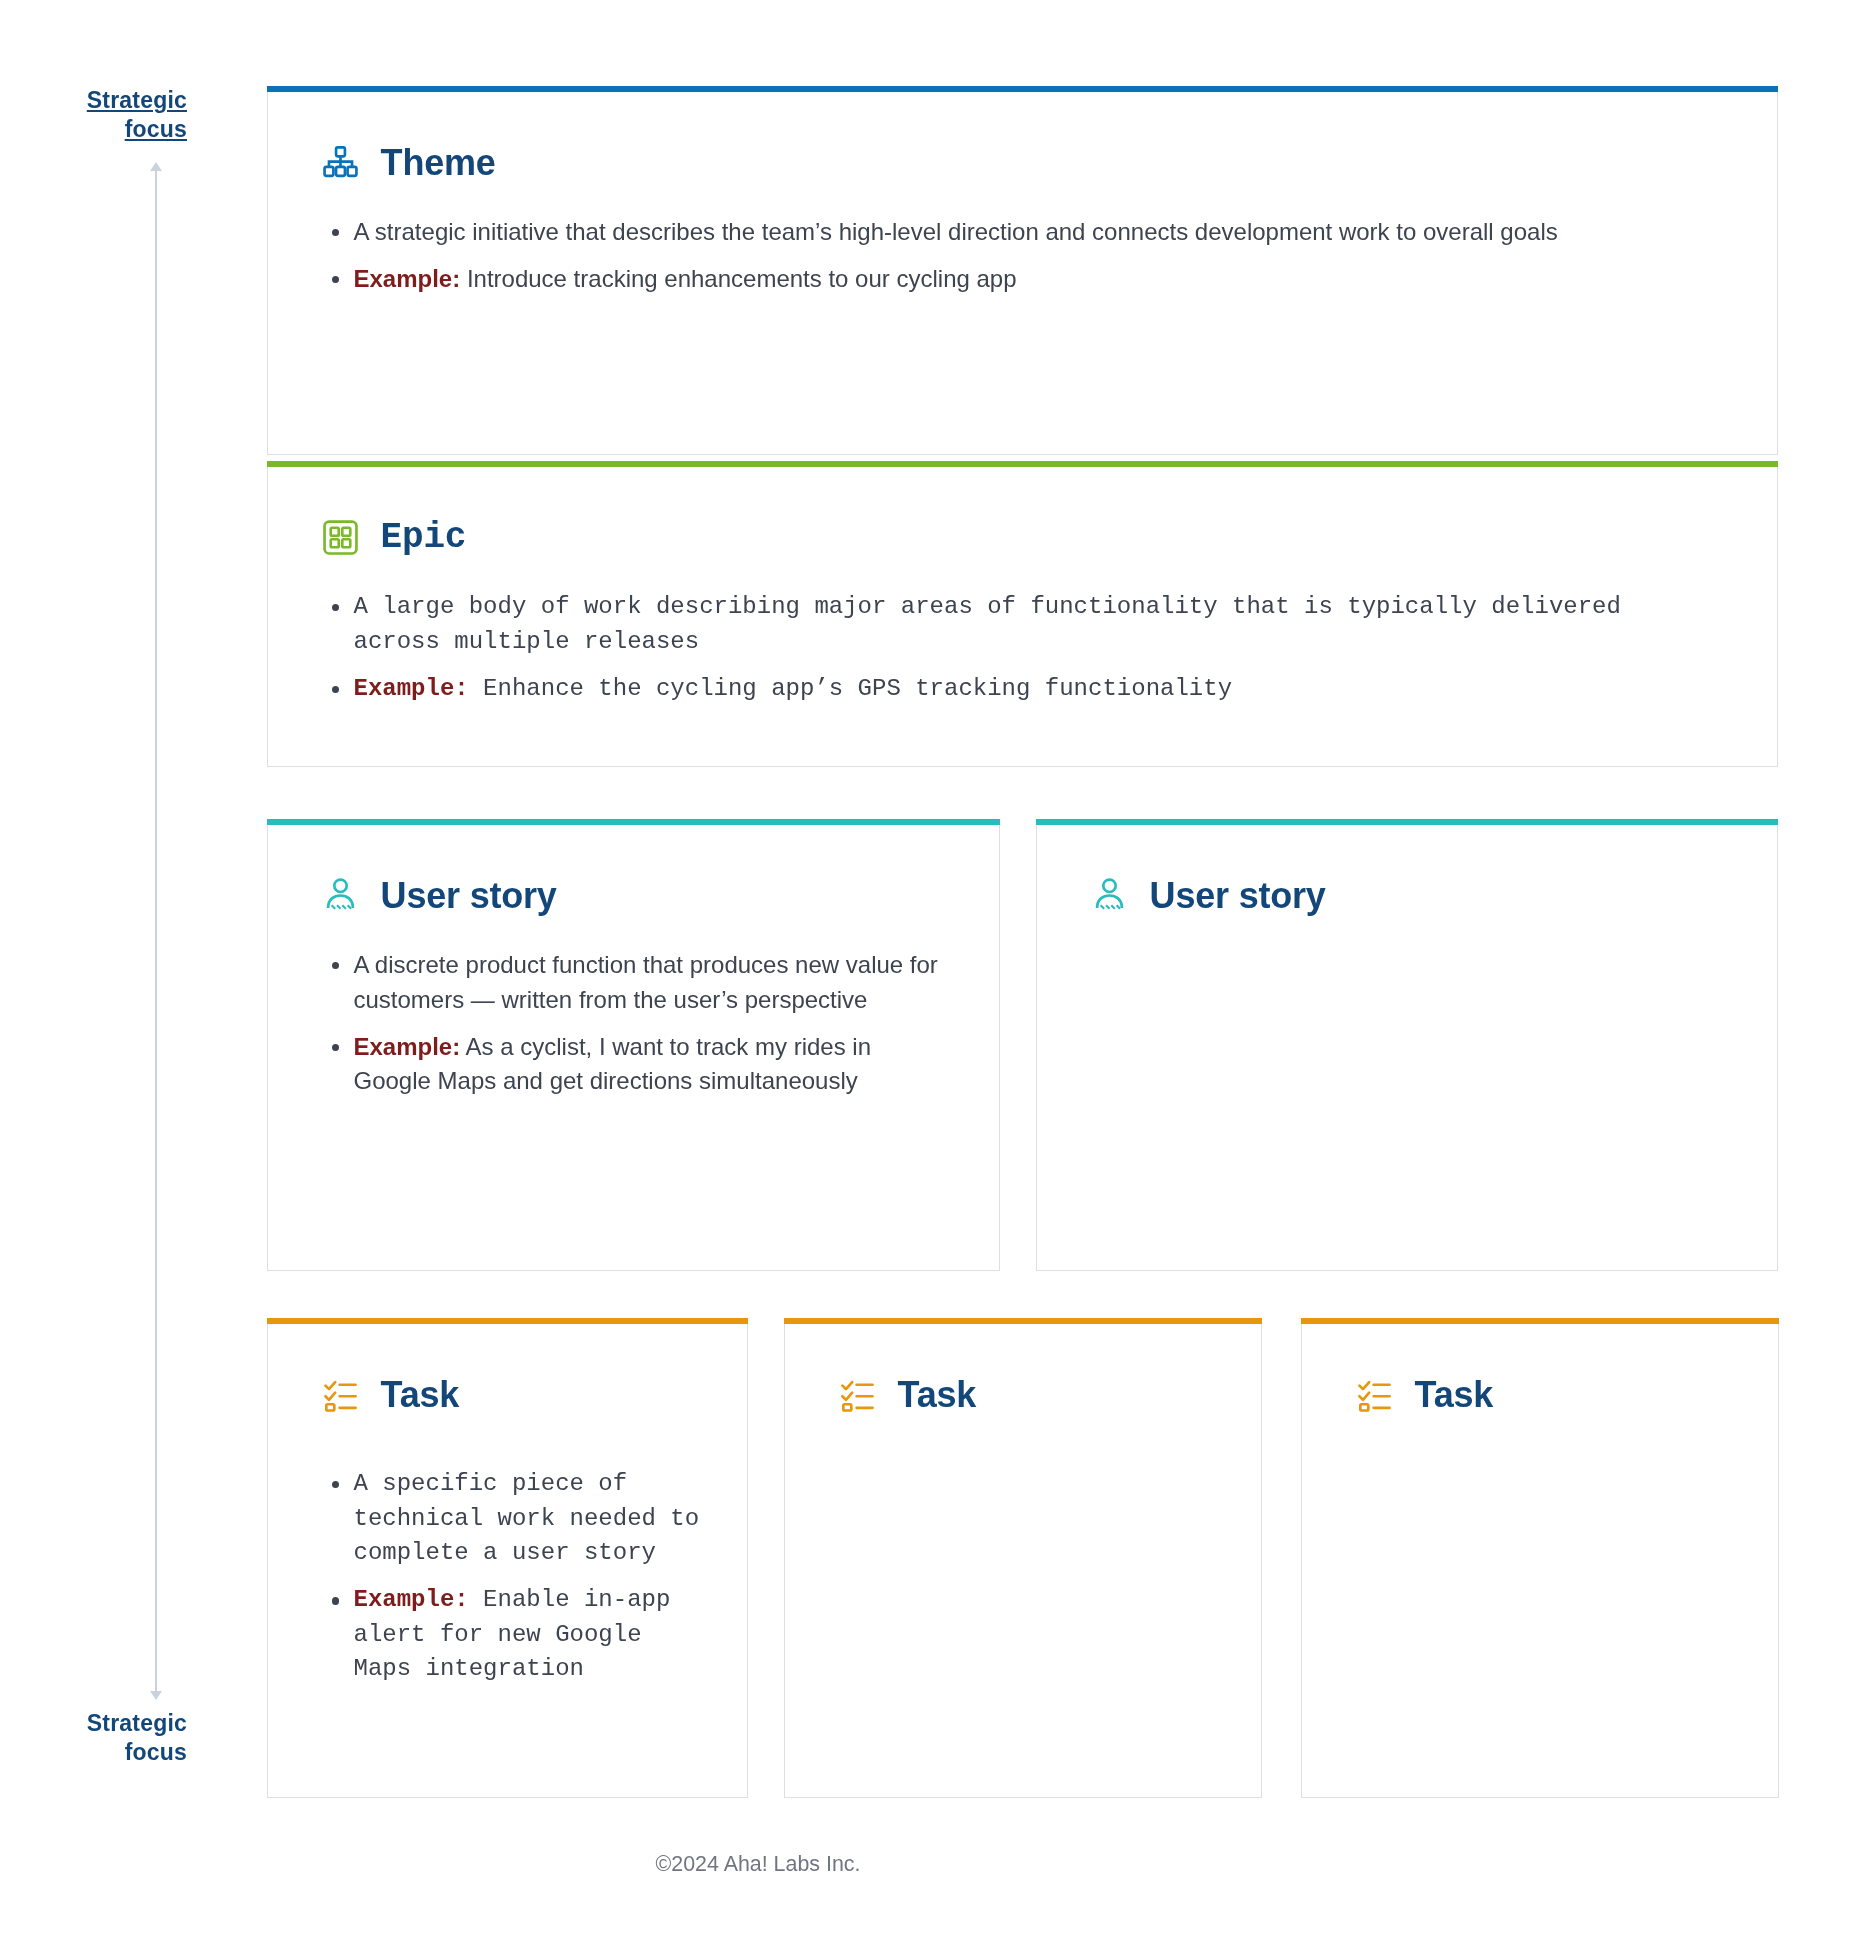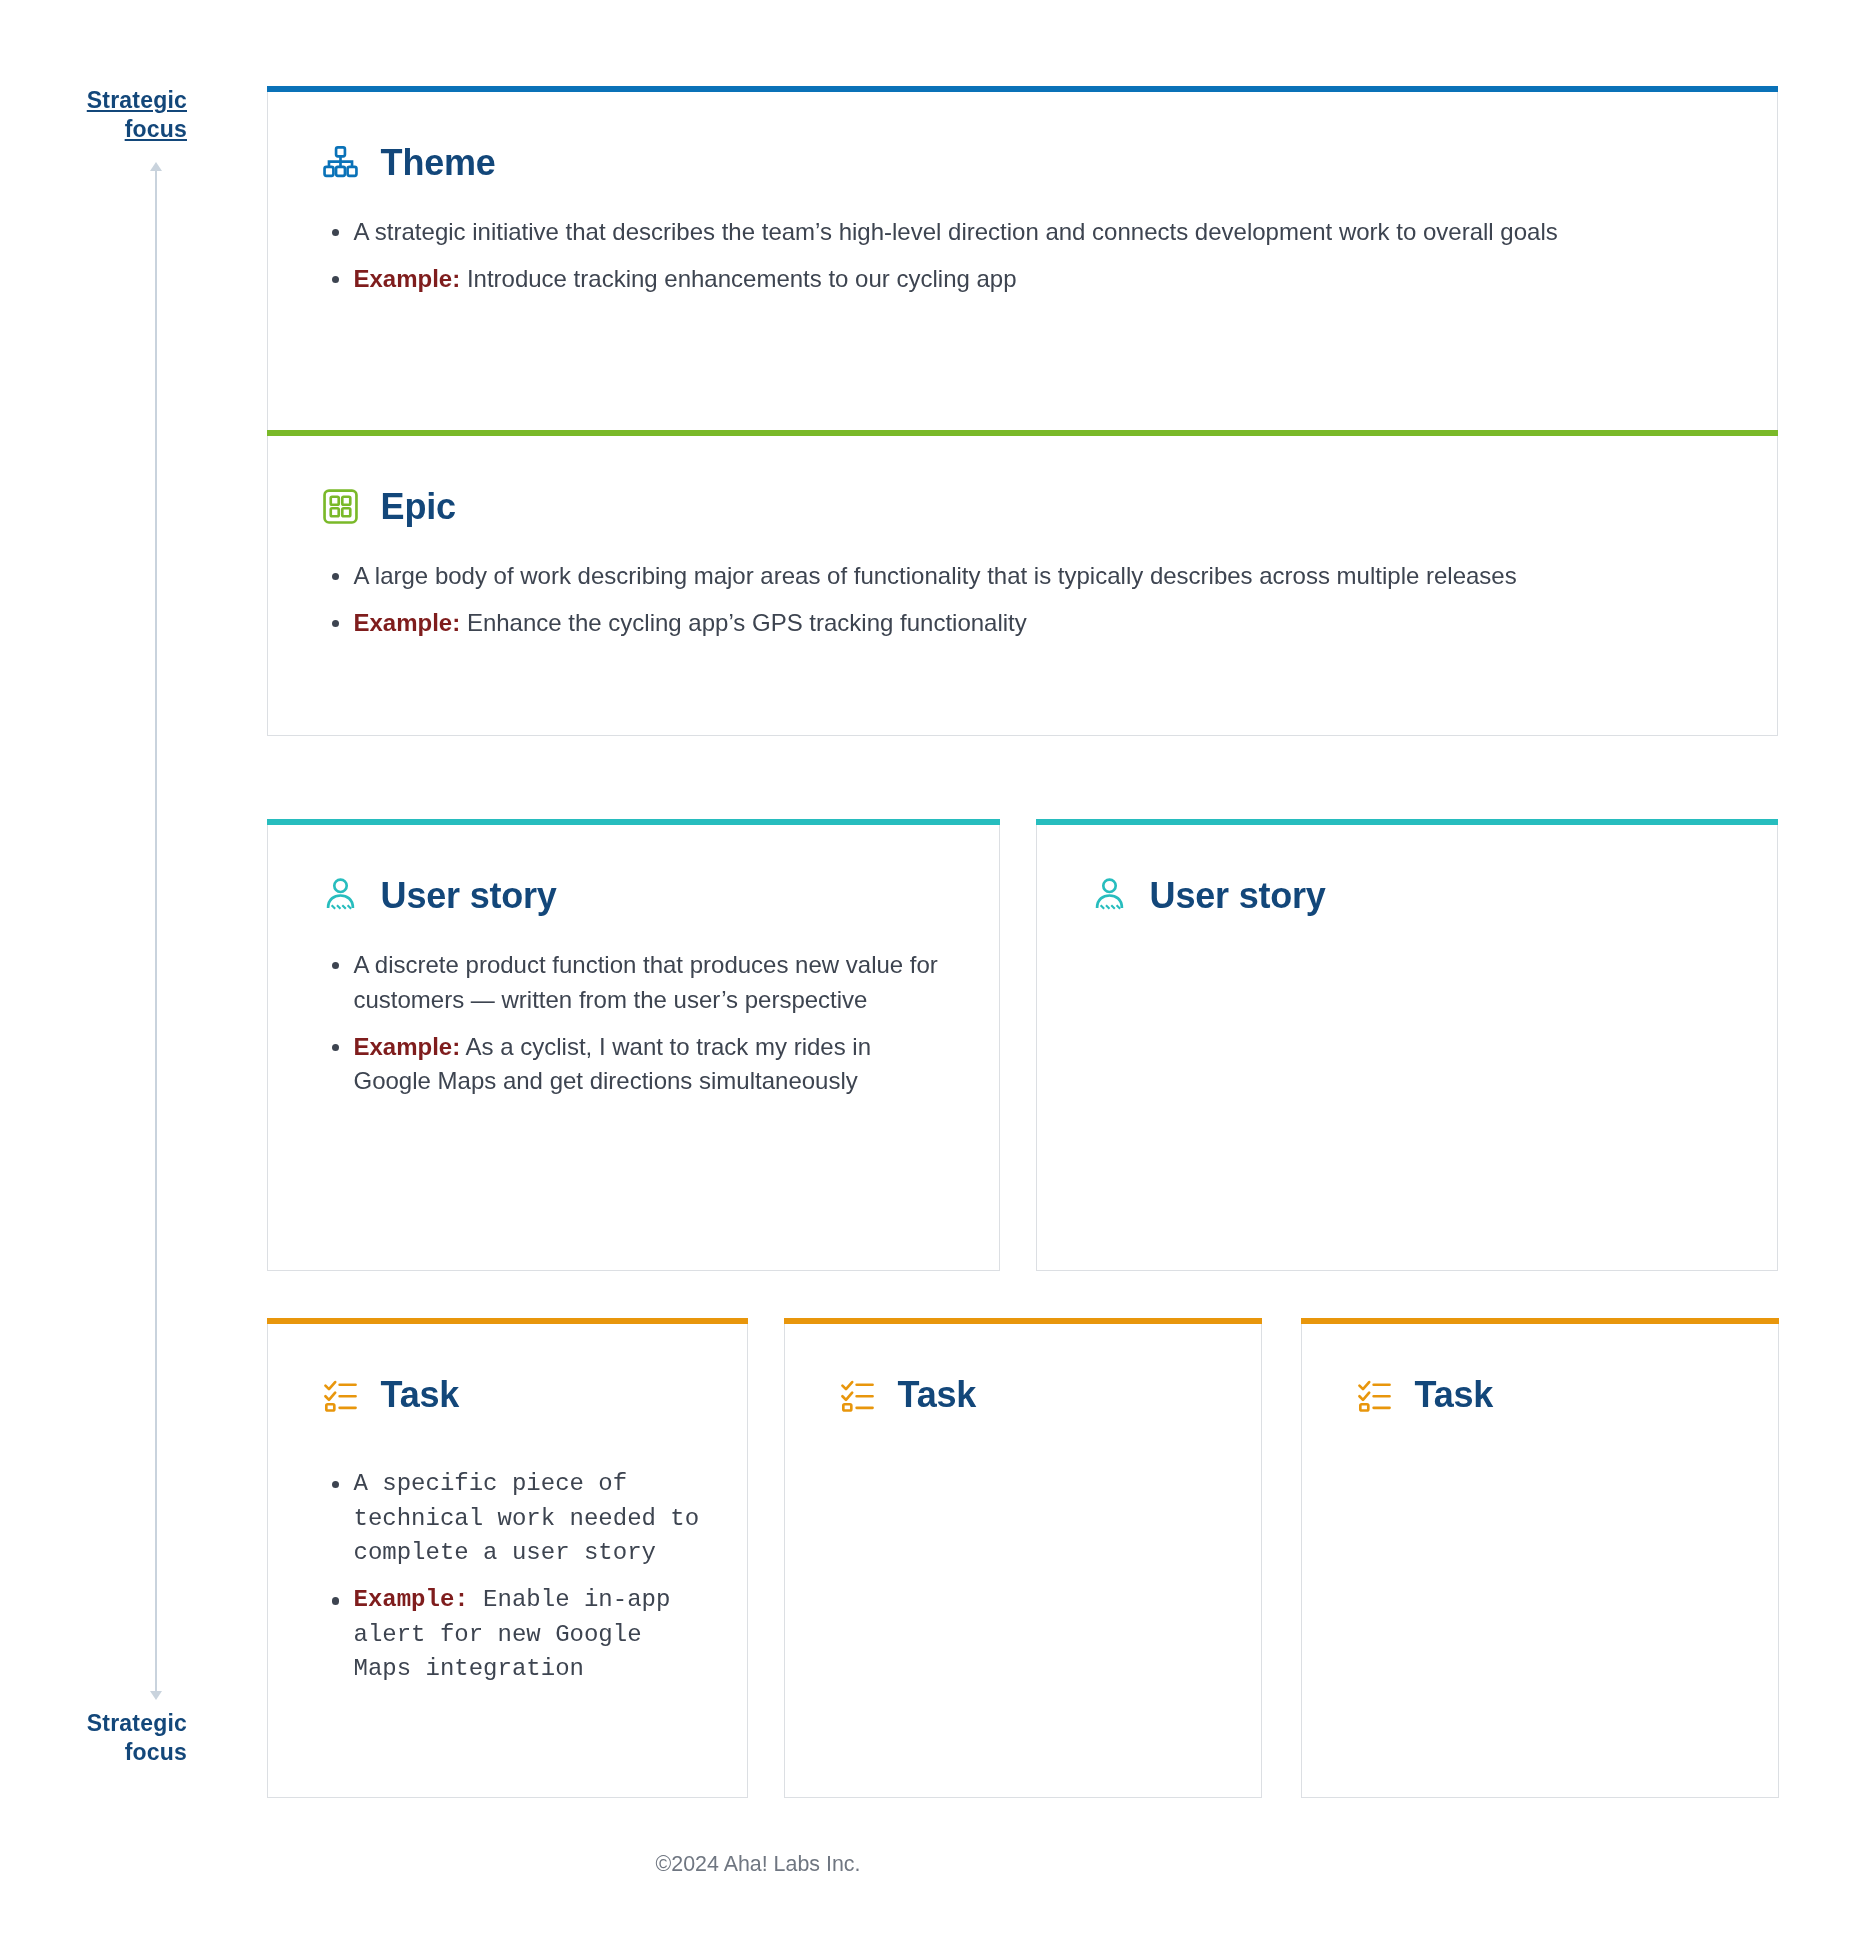--- a/index.html
+++ b/index.html
@@ -124,22 +124,22 @@
 
   
   #card-theme {
     left: 267px; top: 92px;
     width: 1511px; height: 363px;
   }
   #card-theme .card-head { margin: 50px 0 0 52px; }
   #card-theme ul.bullets { margin: 32px 62px 0 57px; }
 
   #card-epic {
-    left: 267px; top: 436px;
-    width: 1511px; height: 300px;
+    left: 267px; top: 467px;
+    width: 1511px; height: 300px; font-family: Liberation Mono, monospace;
   }
   #card-epic .card-head { margin: 50px 0 0 52px; }
   #card-epic ul.bullets { margin: 32px 62px 0 57px; }
 
   #card-story-1 {
     left: 267px; top: 825px;
     width: 733px; height: 446px;
   }
   #card-story-1 .card-head { margin: 50px 0 0 52px; }
   #card-story-1 ul.bullets { margin: 32px 53px 0 57px; }
@@ -226,21 +226,21 @@
           <rect x="4" y="4" width="36" height="36" rx="5" fill="none" stroke="#7ab929" stroke-width="3"></rect>
           <rect x="11" y="11" width="9" height="9" rx="1.5" fill="none" stroke="#7ab929" stroke-width="3"></rect>
           <rect x="24" y="11" width="9" height="9" rx="1.5" fill="none" stroke="#7ab929" stroke-width="3"></rect>
           <rect x="11" y="24" width="9" height="9" rx="1.5" fill="none" stroke="#7ab929" stroke-width="3"></rect>
           <rect x="24" y="24" width="9" height="9" rx="1.5" fill="none" stroke="#7ab929" stroke-width="3"></rect>
         </svg>
       </span>
       <span class="card-title">Epic</span>
     </div>
     <ul class="bullets">
-      <li><span>A large body of work describing major areas of functionality that is typically describes across multiple releases</span></li>
+      <li><span>A large body of work describing major areas of functionality that is typically delivered across multiple releases</span></li>
       <li><span class="lbl">Example:</span><span> Enhance the cycling app’s GPS tracking functionality</span></li>
     </ul>
   </div>
 
   <div class="card" id="card-story-1">
     <div class="topbar" style="background:#27bdbe"></div>
     <div class="card-head">
       <span class="icon-wrap">
         <svg width="39" height="39" viewBox="0 0 44 44">
           <circle cx="22" cy="11" r="7" fill="none" stroke="#27bdbe" stroke-width="3"></circle>

